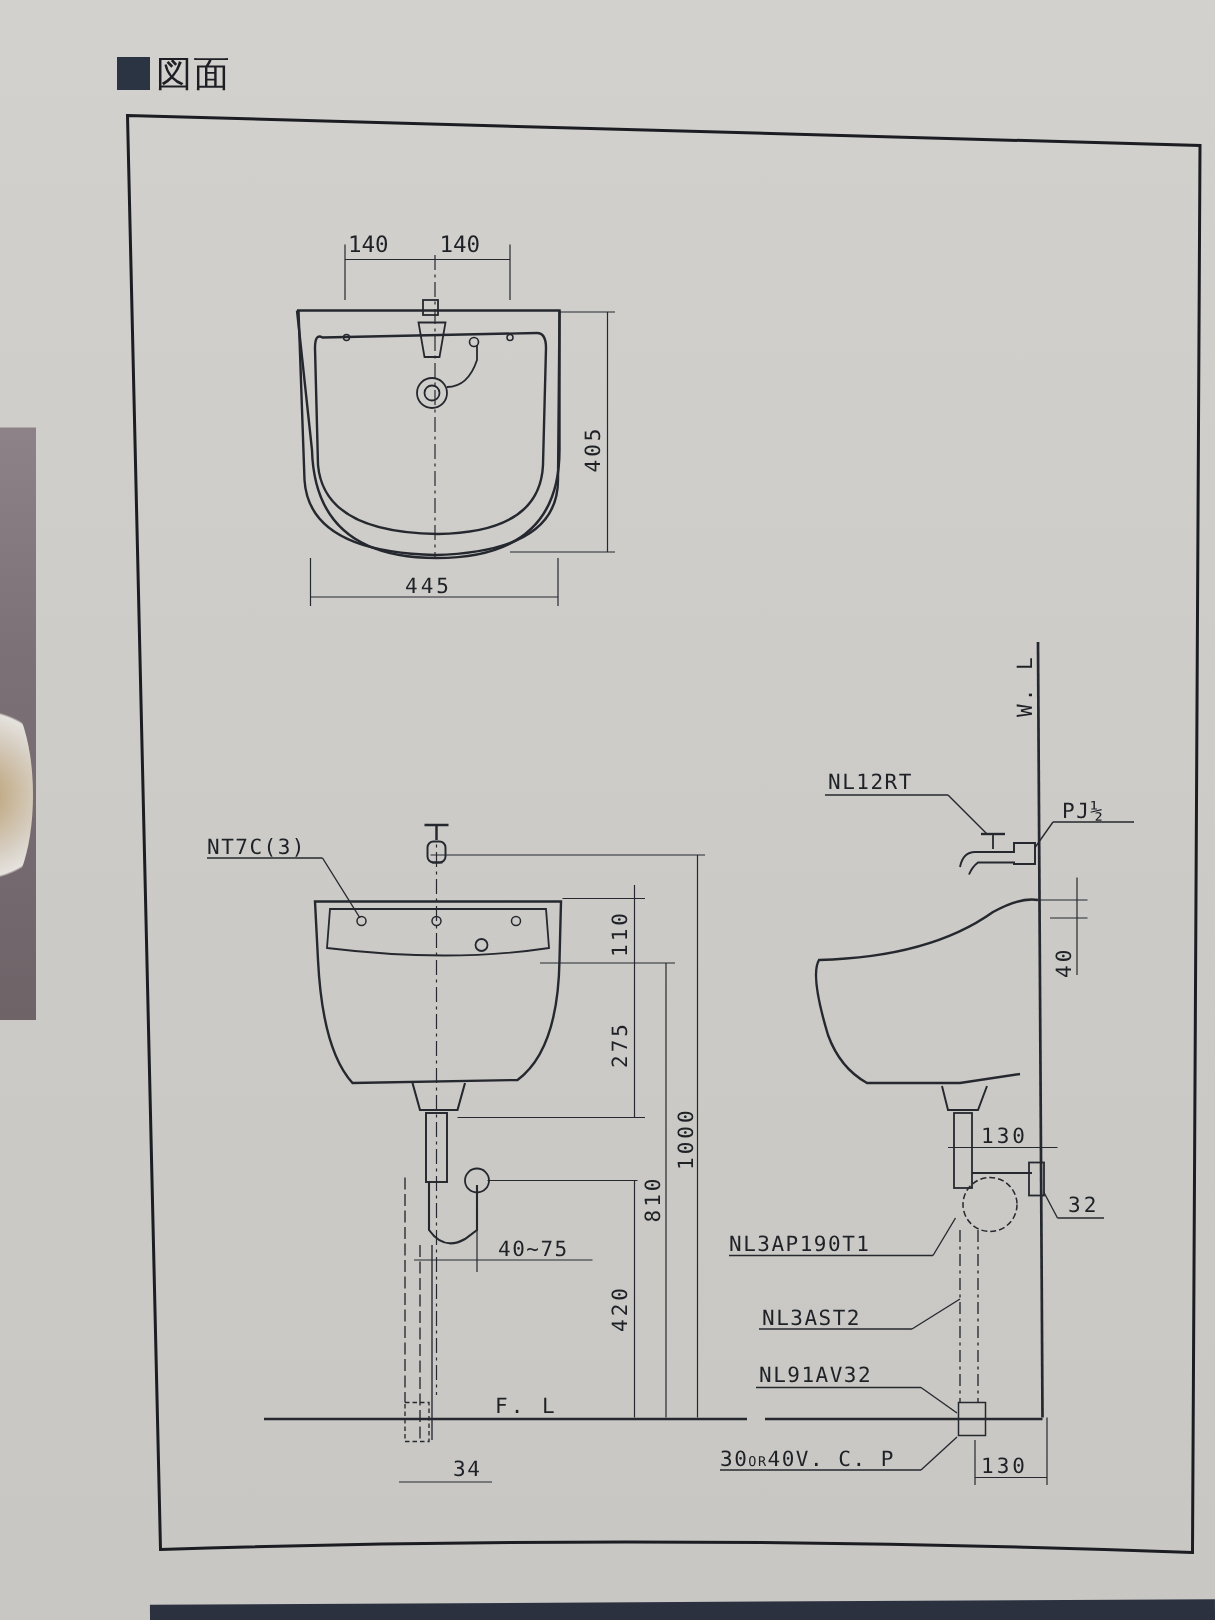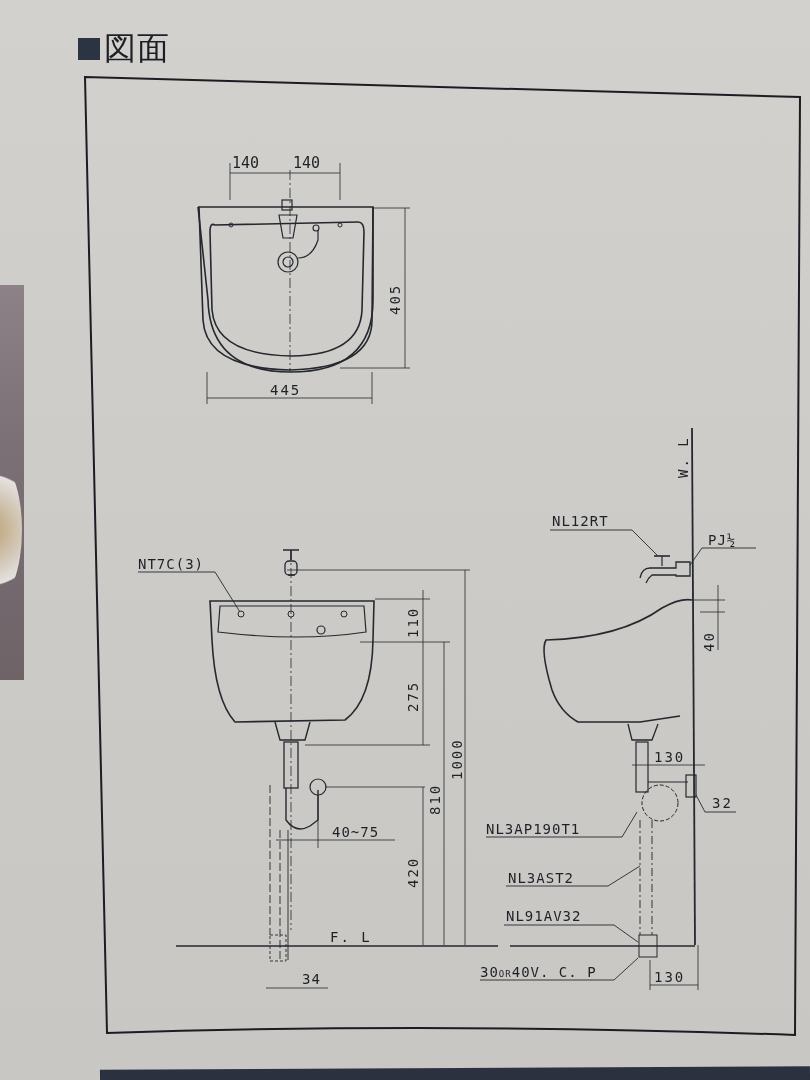--- a/index.html
+++ b/index.html
@@ -17,21 +17,21 @@
     background: linear-gradient(180deg,#8d8288 0%,#7a7076 40%,#6e6468 100%);
   }
   .side-photo .bowl {
     position:absolute; left:-30px; top:175px; width:52px; height:140px; border-radius:50%;
     background: radial-gradient(circle at 30% 50%, #b89b6b 0%, #d9d2c8 55%, #e5e2dd 70%, transparent 72%);
   }
   .title {
     position:absolute; left:78px; top:33px; height:32px; display:flex; align-items:center; gap:4px;
   }
   .title .square { width:22px; height:22px; background:#2b3442; display:inline-block; }
-  .title .text { font-size:32px; color:#1d1f24; letter-spacing:1px; font-family:"DejaVu Sans", sans-serif; }
+  .title .text { font-size:24px; color:#1d1f24; letter-spacing:1px; font-family:"DejaVu Sans", sans-serif; }
   svg.drawing { position:absolute; left:0; top:0; }
   .lbl { font-family:"DejaVu Sans Mono", monospace; fill:#1e2126; }
   .bottom-band {
     position:absolute; left:100px; top:1068px; width:710px; height:20px;
     background:#2c3140; transform:rotate(-0.3deg);
   }
 </style>
 </head>
 <body>
 

